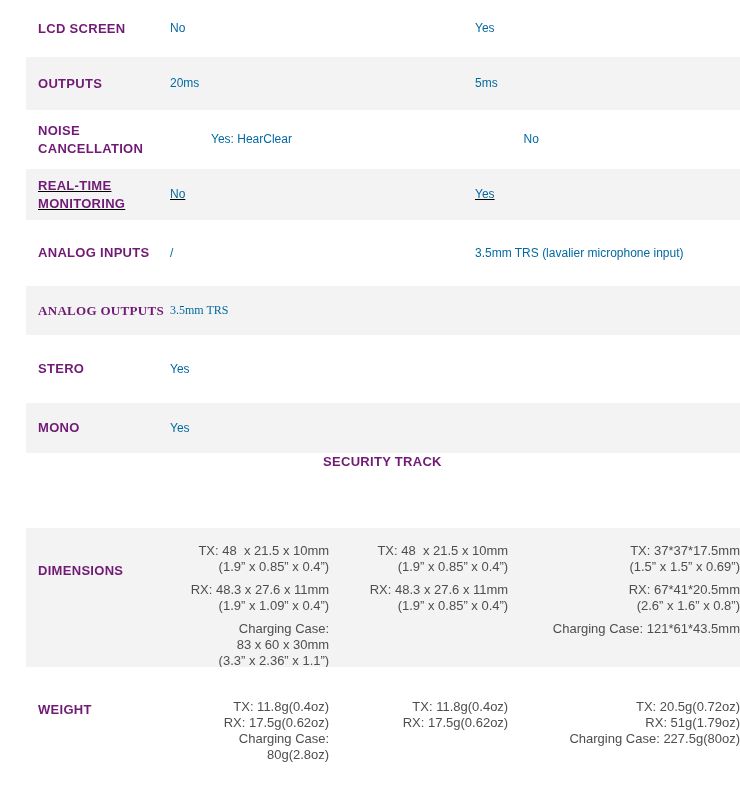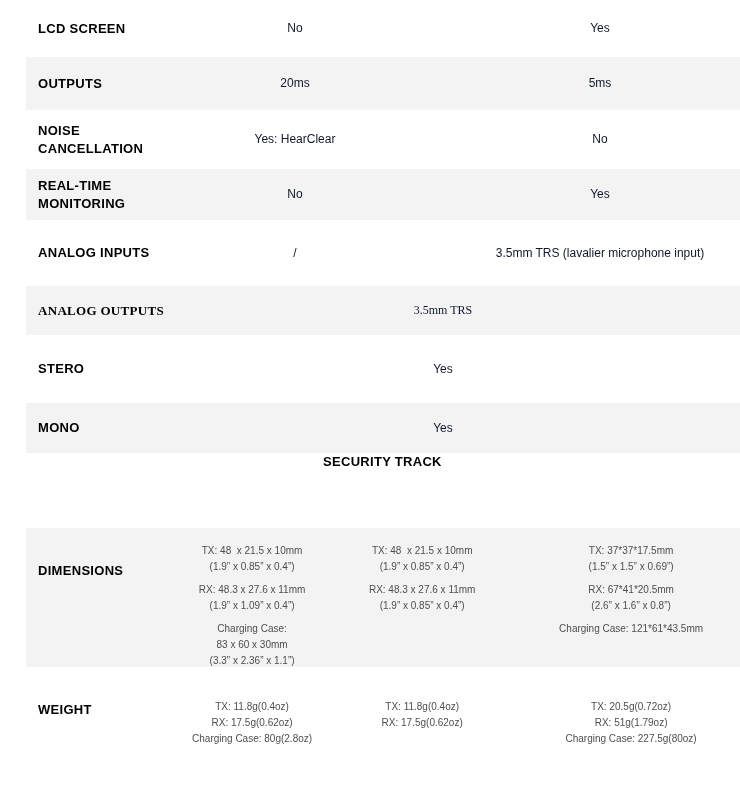--- a/index.html
+++ b/index.html
@@ -16,57 +16,56 @@
     display: flex;
     align-items: center;
     position: relative;
     background: #ffffff;
   }
   .row:nth-child(even) { background: #f3f3f3; }
 
   
   .row:nth-child(1)  { height: 57px; }
   .row:nth-child(2)  { height: 53px; }
-  .row:nth-child(3)  { height: 59px; }
-  .row:nth-child(4)  { height: 51px; }
+  .row:nth-child(3)  { height: 59px; gap: 41px; }
+  .row:nth-child(4)  { height: 51px; text-decoration: underline; }
   .row:nth-child(5)  { height: 66px; }
   .row:nth-child(6)  { height: 49px; font-family: Liberation Serif, serif; }
   .row:nth-child(7)  { height: 68px; }
   .row:nth-child(8)  { height: 50px; }
   .row:nth-child(9)  { height: 75px; flex-direction: column; }
   .row:nth-child(10) { height: 139px; }
   .row:nth-child(11) { height: 123px; }
 
   .label {
     width: 144px;
     padding-left: 12px;
     flex: 0 0 144px;
     font-size: 13px;
     font-weight: bold;
     letter-spacing: 0.3px;
     line-height: 1.38;
-    color: #000000;
+    color: #701a75;
   }
 
   .cell {
     font-size: 12px;
-    color: #0f172a;
-    text-align: center;
+    color: #0369a1;
     line-height: 1.35;
   }
   .cell-a   { width: 250px; }
   .cell-b   { width: 250px; margin-left: 55px; }
   .cell-full{ width: 546px; }
 
   
   .row-three { align-items: flex-start; }
   .col {
-    font-size: 10px;
+    font-size: 13px;
     color: #4e4e4e;
-    text-align: center;
+    text-align: right;
   }
   .col-0 { width: 155px; margin-left: 5px; }
   .col-1 { width: 173px; margin-left: 7px; }
   .col-2 { width: 219px; margin-left: 14px; }
 
   .block { margin-bottom: 7px; }
   .block:last-child { margin-bottom: 0; }
   .spec-line {
     line-height: 16px;
     white-space: pre-wrap;

